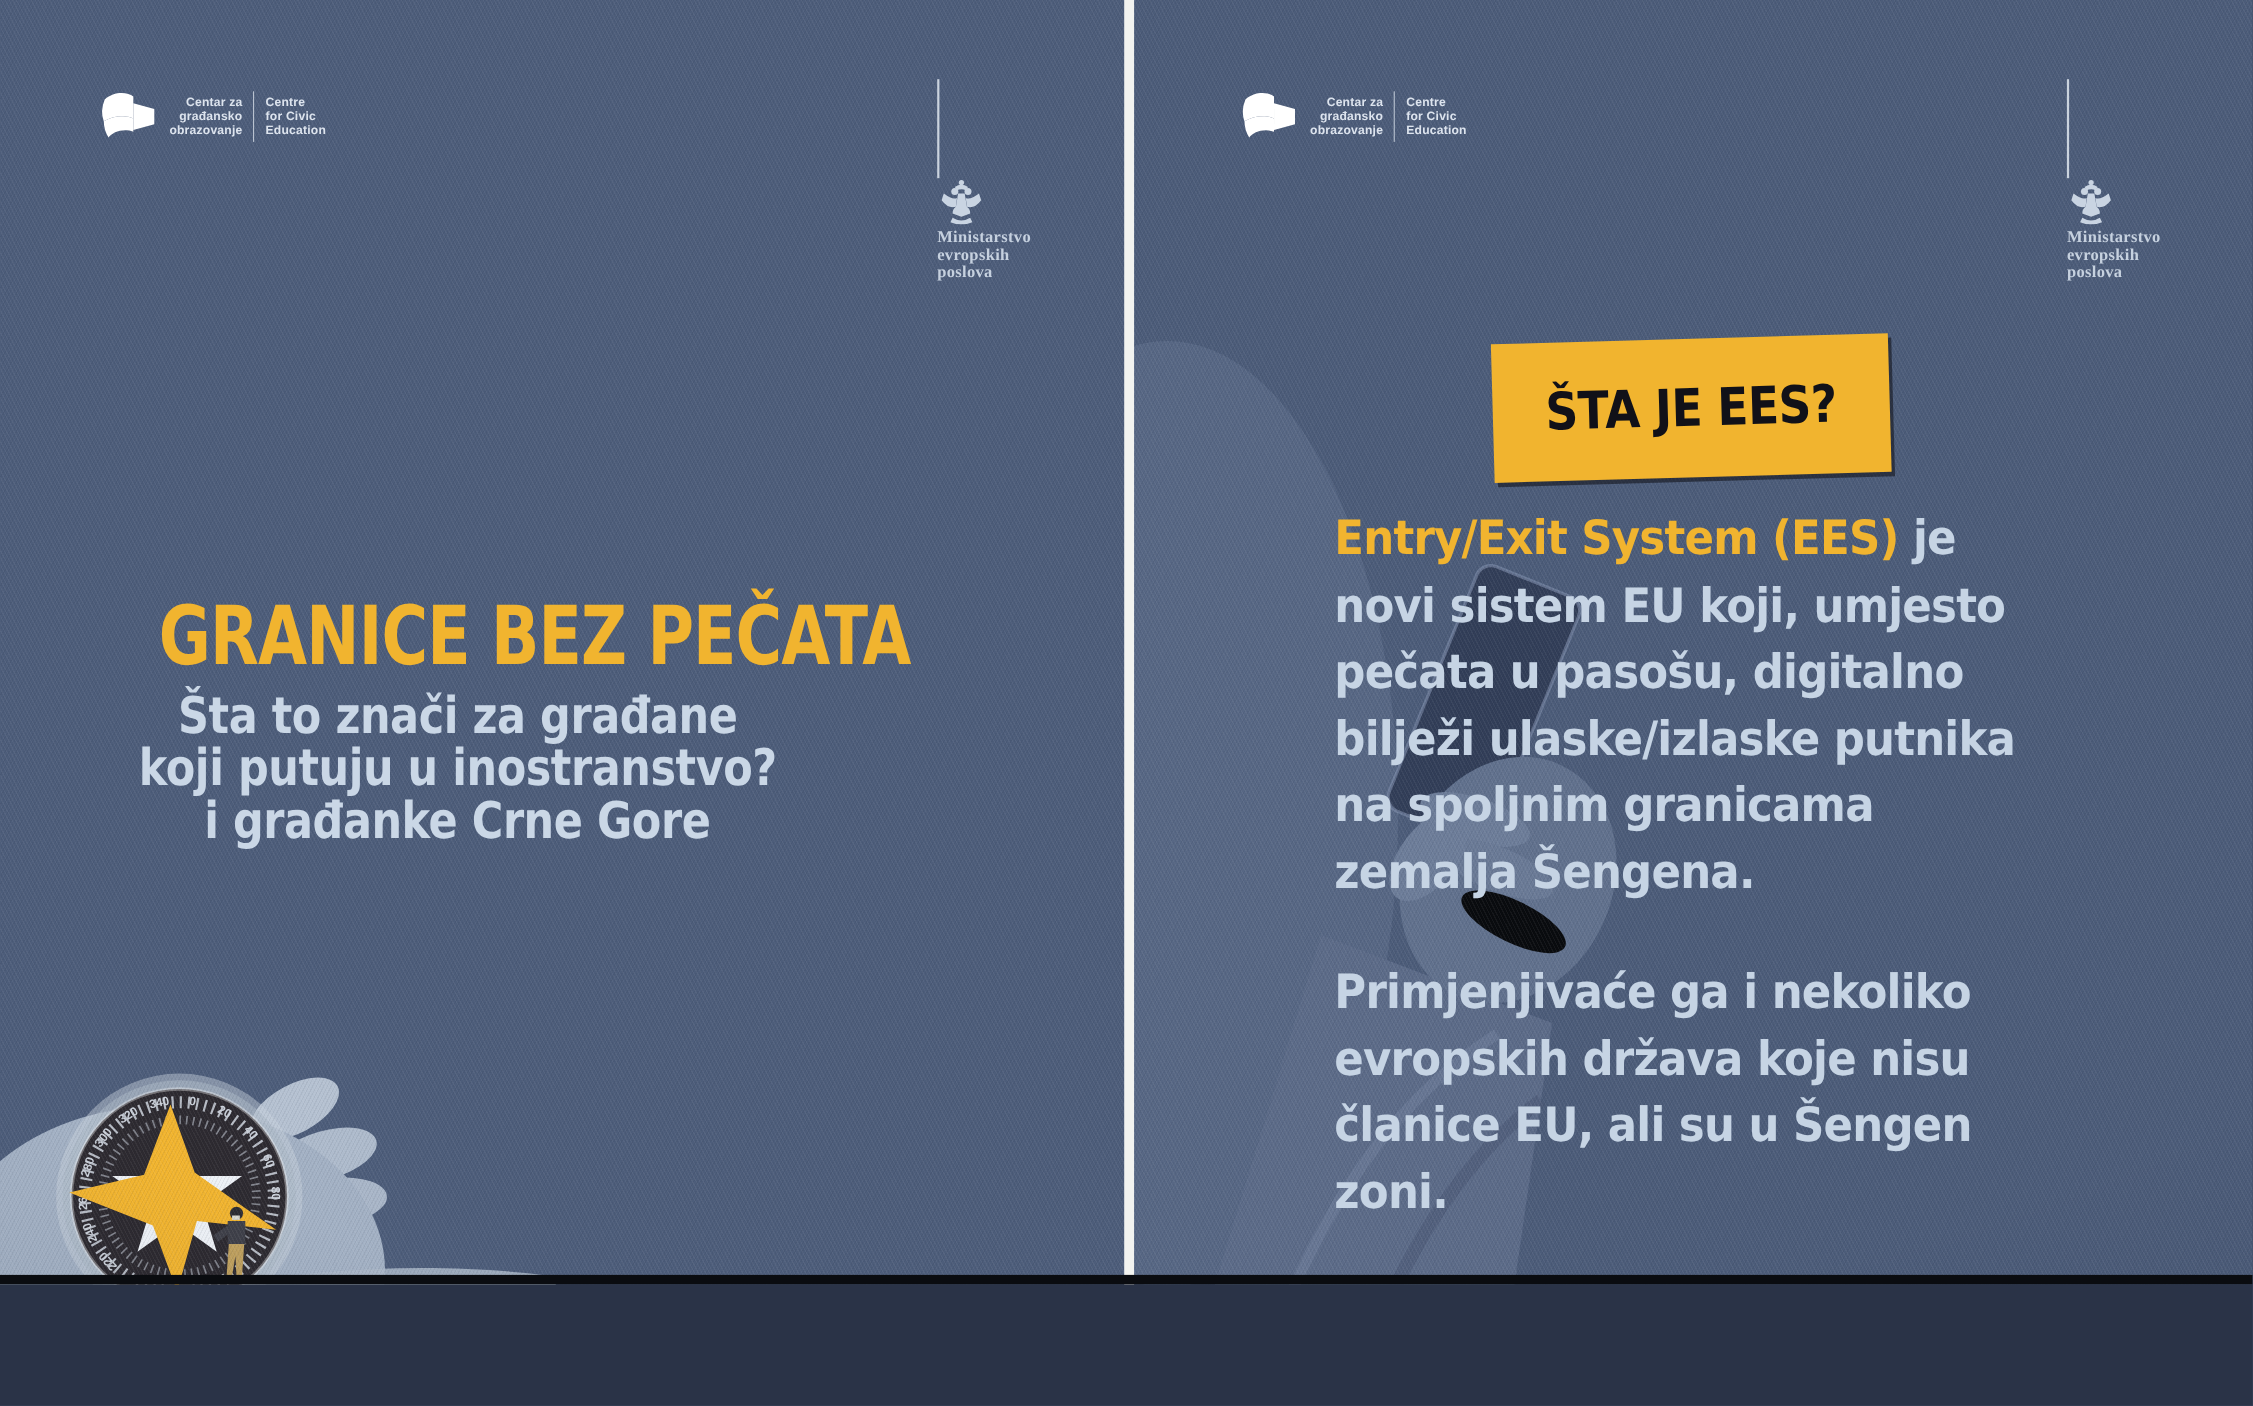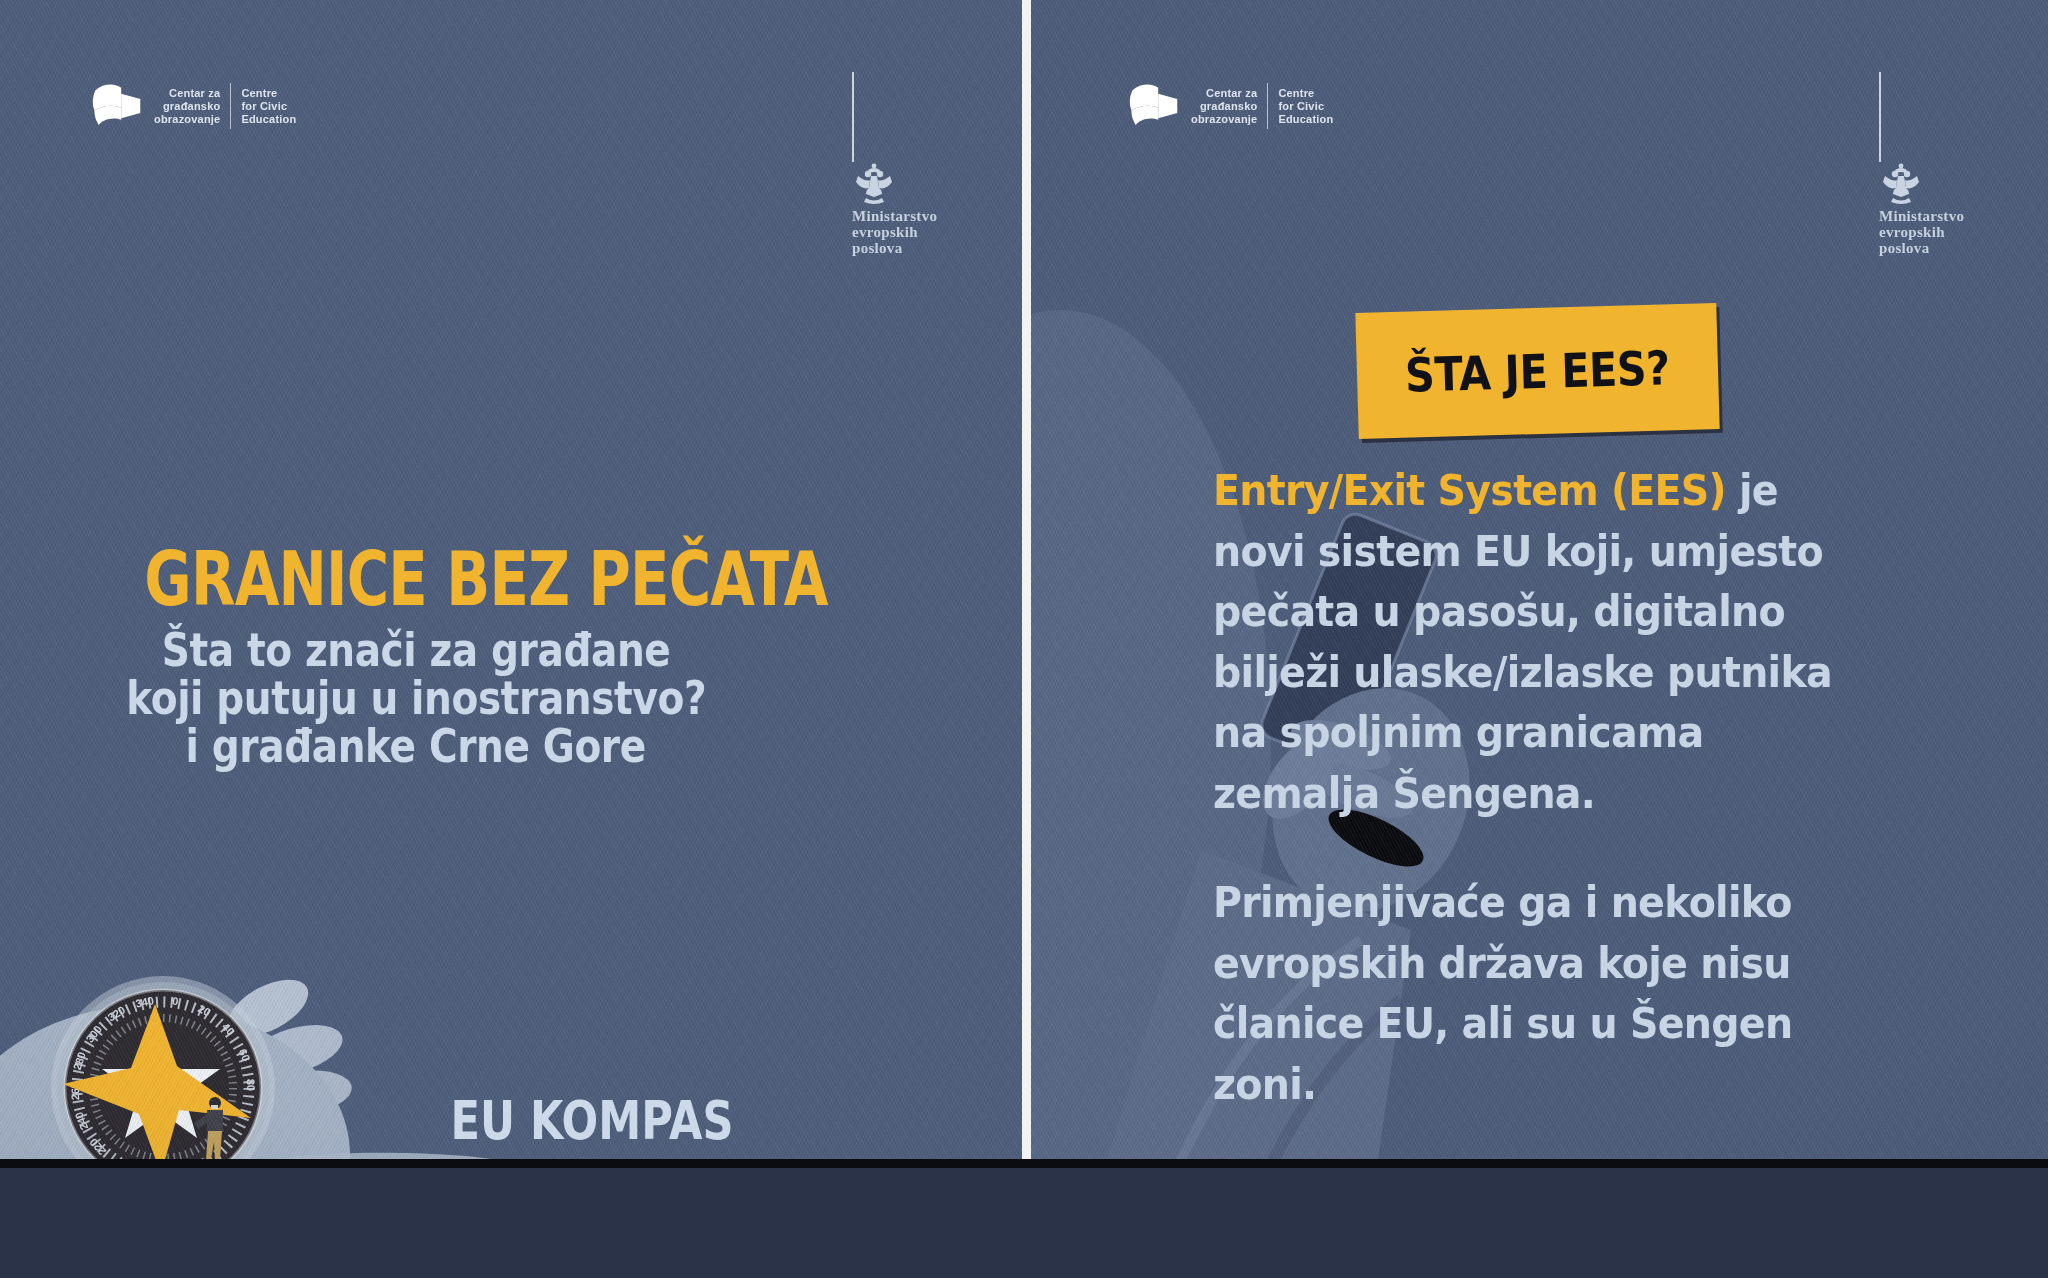--- a/index.html
+++ b/index.html
@@ -194,21 +194,20 @@
       <g>
         <circle cx="172" cy="135" r="6" fill="#2c2c33"></circle>
         <rect x="168" y="137" width="7" height="4" fill="#d9d9d2"></rect>
         <path d="M164,142 h16 v21 h-16 Z" fill="#3f4049"></path>
         <path d="M164,146 l-13,9 l4,6 l11,-8 Z" fill="#3f4049"></path>
         <path d="M165,163 h14 l-2,30 h-5 l-1,-19 l-3,18 h-5 Z" fill="#bfa05e"></path>
       </g>
     </svg>
 
     <div class="eu-footer">
-      <div class="l1"><span>EU KOMPAS</span></div>
     </div>
   </div>
 
   <div class="panel right">
 
     <svg class="arm-right" width="1017" height="1278" viewBox="0 0 1017 1278">
       <ellipse cx="30" cy="740" rx="210" ry="430" fill="#576784"></ellipse>
       <polygon points="40,1278 330,1278 380,930 170,850" fill="#5c6b88"></polygon>
       <path d="M100,1278 C160,1120 220,1010 330,940" stroke="#72819d" stroke-width="10" fill="none" opacity=".5"></path>
       <path d="M190,1278 C240,1150 290,1060 370,1000" stroke="#4a5874" stroke-width="12" fill="none" opacity=".55"></path>

